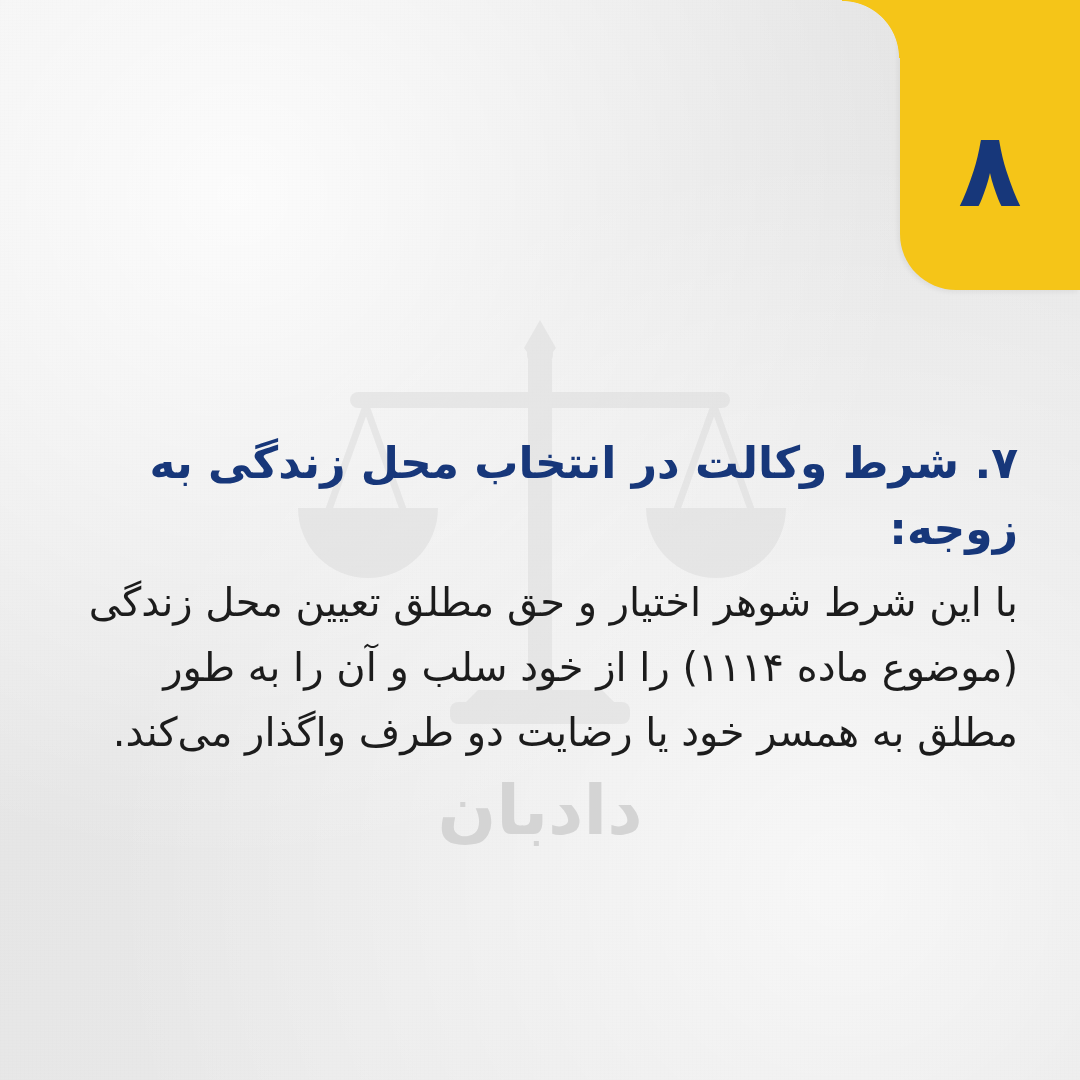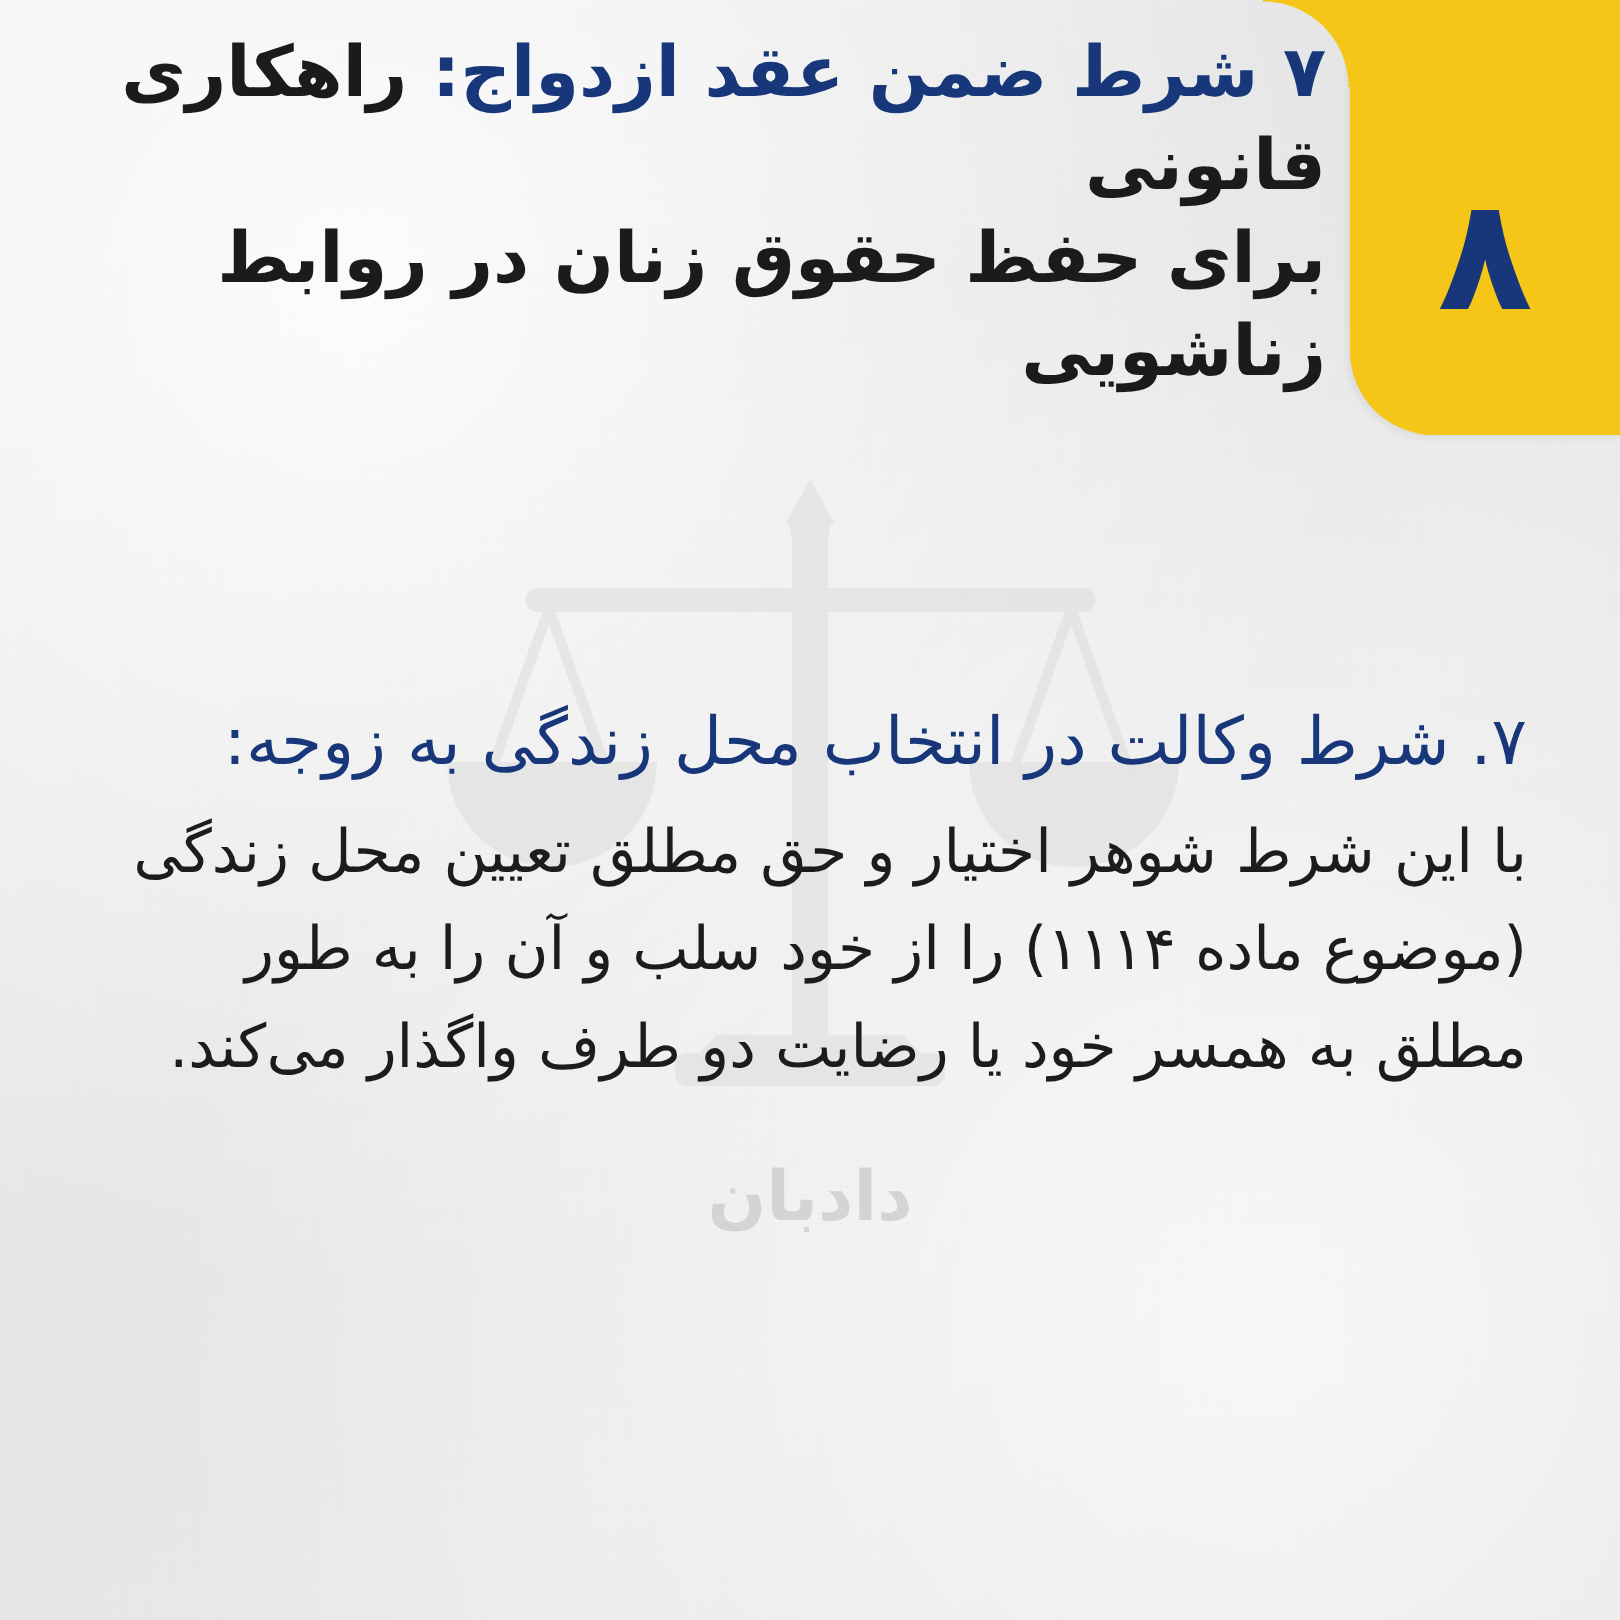--- a/index.html
+++ b/index.html
@@ -49,21 +49,21 @@
     justify-content: flex-start;
     opacity: 1;
     pointer-events: none;
   }
   .watermark svg {
     display: block;
     opacity: 0.42;
   }
   .wm-brand {
     margin-top: -40px;
-    font-size: 46px;
+    font-size: 69px;
     font-weight: bold;
     color: #d4d4d4;
     letter-spacing: 1px;
   }
 
   
   .badge {
     position: absolute;
     top: 0;
     right: 0;
@@ -116,24 +116,23 @@
   .content {
     position: absolute;
     top: 430px;
     right: 62px;
     left: 62px;
     text-align: right;
   }
   .content-title {
     font-size: 44px;
     line-height: 1.5;
-    font-weight: normal;
+    font-weight: bold;
     color: #17377a;
     margin-bottom: 8px;
-    margin-top: 32px;
   }
   .content-body {
     font-size: 40px;
     line-height: 1.62;
     color: #1c1c1c;
   }
 </style>
 </head>
 <body>
 
@@ -164,24 +163,18 @@
       </g>
     </svg>
     <div class="wm-brand">دادبان</div>
   </div>
 
   <div class="badge">
     <div class="badge-corner-fold"></div>
     <div class="badge-number">۸</div>
   </div>
 
-  <div class="header">
-    <div class="header-line">
-      <span class="accent">۷ شرط ضمن عقد ازدواج:</span><span> راهکاری قانونی</span>
-    </div>
-    <div class="header-line">برای حفظ حقوق زنان در روابط زناشویی</div>
-  </div>
 
   <div class="content">
     <div class="content-title">۷. شرط وکالت در انتخاب محل زندگی به زوجه:</div>
     <div class="content-body">با این شرط شوهر اختیار و حق مطلق تعیین محل زندگی (موضوع ماده ۱۱۱۴) را از خود سلب و آن را به طور مطلق به همسر خود یا رضایت دو طرف واگذار می‌کند.</div>
   </div>
 </div>
 
 </body></html>

